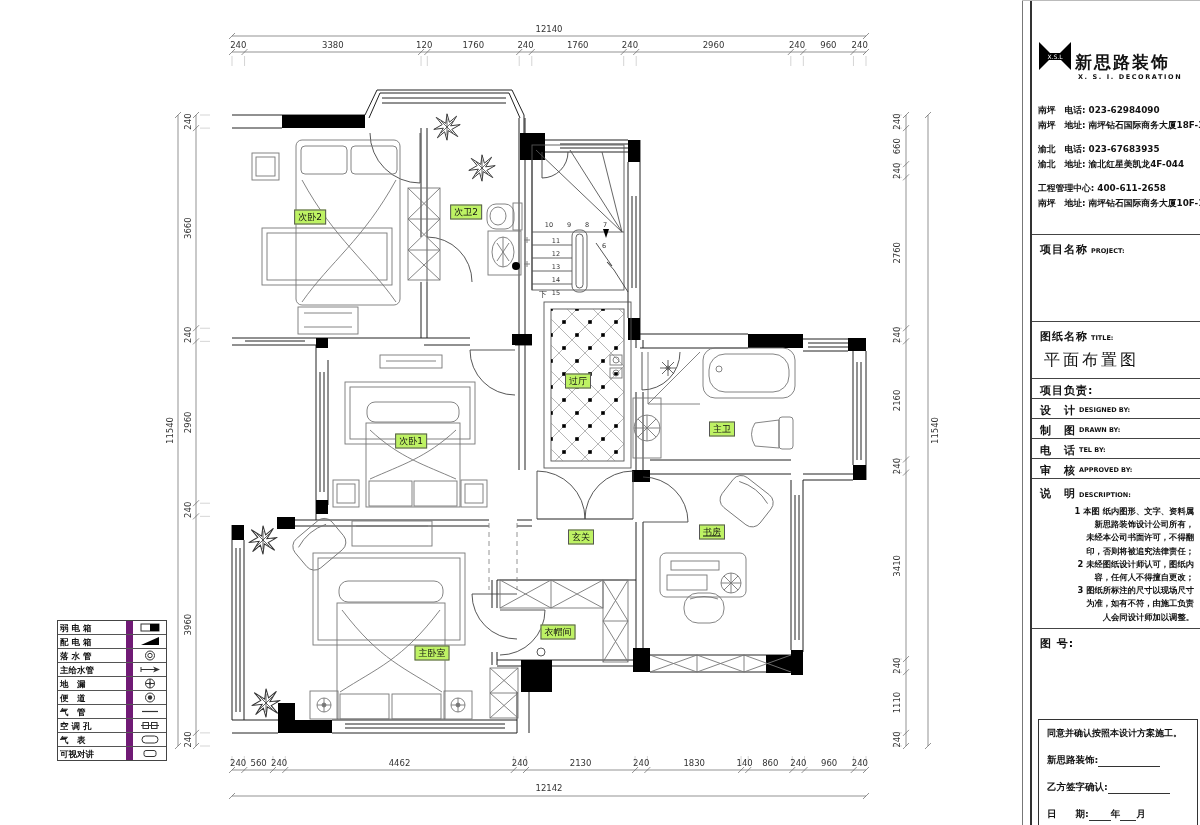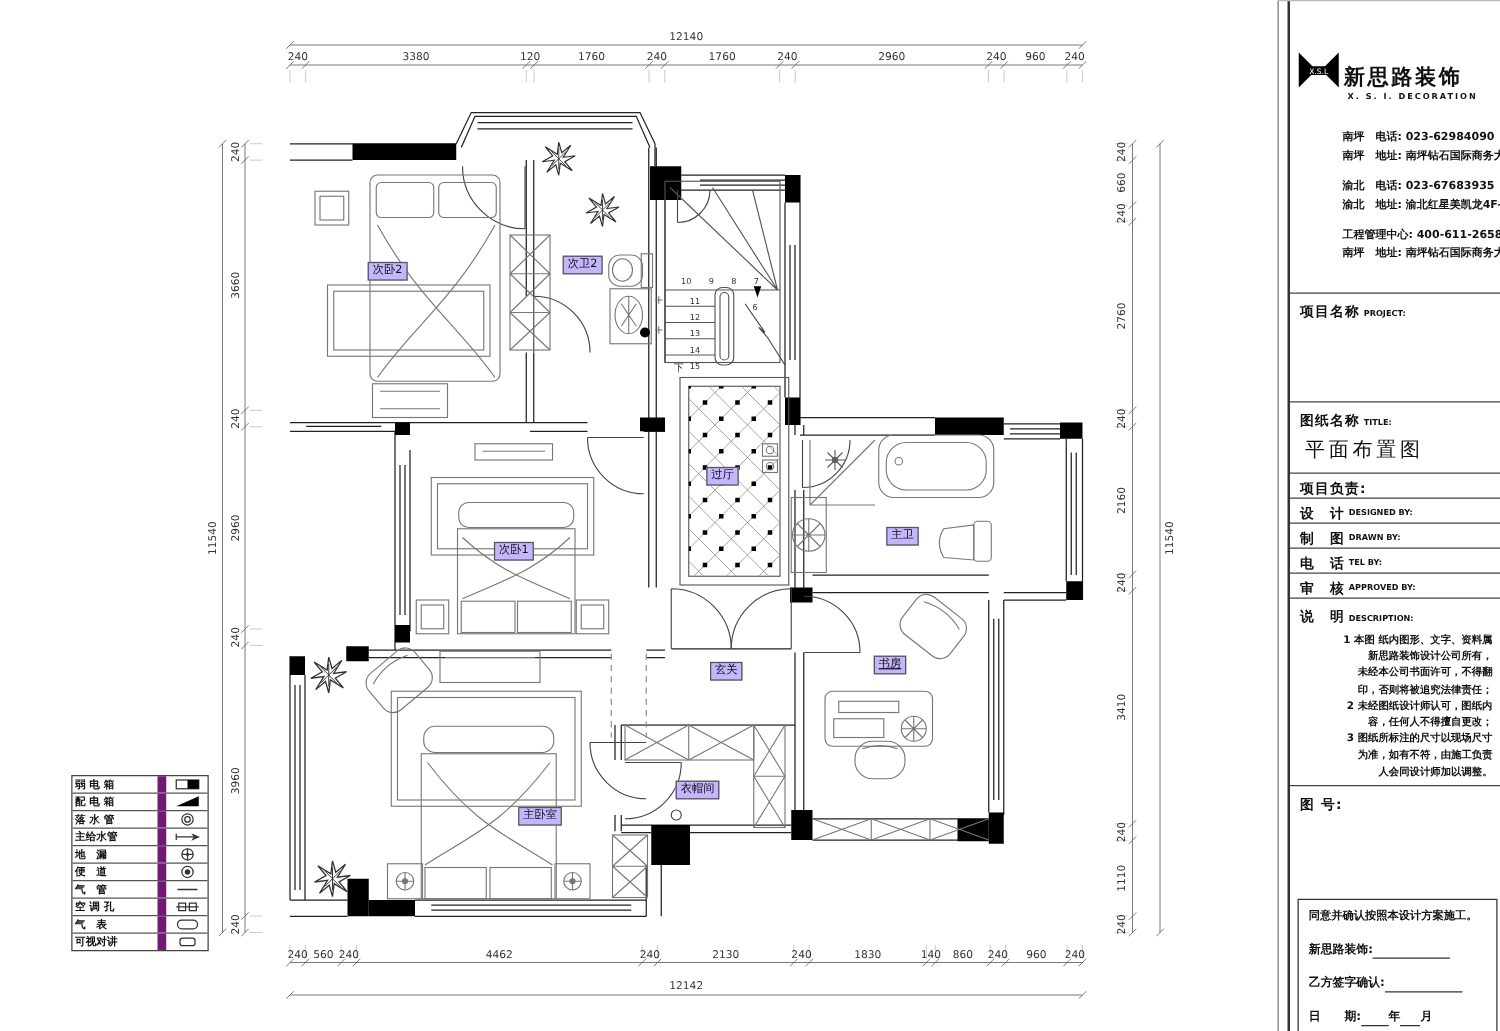--- a/index.html
+++ b/index.html
@@ -1,41 +1,41 @@
 <!DOCTYPE html>
 <html><head>
 <meta charset="utf-8">
 <style>
   html,body{margin:0;padding:0;background:#e8e8e8;}
   .sheet{position:relative;width:1200px;height:825px;background:#ffffff;overflow:hidden;
          font-family:"DejaVu Sans","Liberation Sans",sans-serif;color:#111;}
   svg text{font-family:"DejaVu Sans","Liberation Sans",sans-serif;}
   
   .room-label{position:absolute;transform:translate(-50%,-50%);border:1px solid #555;
-      background:#c4b5fd;padding:0 3px;font-size:9px;line-height:13px;white-space:nowrap;color:#111;}
+      background:#bef264;padding:0 3px;font-size:9px;line-height:13px;white-space:nowrap;color:#111;}
   
   .legend{position:absolute;left:57px;top:620px;width:108px;border:1px solid #444;background:#fff;}
   .legend-row{display:flex;height:13px;border-bottom:1px solid #555;align-items:center;}
   .legend-row:last-child{border-bottom:none;}
   .legend-name{width:66px;border-right:7px solid #701a75;font-size:8.5px;line-height:12px;
       padding-left:2px;white-space:nowrap;overflow:hidden;font-weight:600;height:100%;display:flex;align-items:center;}
   .legend-sym{flex:1;display:flex;justify-content:center;align-items:center;height:100%;}
   
   .tb{position:absolute;left:1022px;top:0;width:178px;height:825px;background:#fff;
       border-top:1px solid #bbb;border-bottom:1px solid #bbb;}
   .tb-rule{position:absolute;left:0;top:0;width:1px;height:825px;background:#777;}
   .tb-rule2{position:absolute;left:8px;top:0;width:2px;height:825px;background:#333;}
   .tb-inner{position:absolute;left:10px;top:0;width:168px;height:825px;}
   .tb-sec{border-top:1px solid #444;position:relative;box-sizing:border-box;padding:3px 6px 0 8px;}
   .logo-wrap{height:233px;border-top:none;padding-top:40px;box-sizing:border-box;padding-left:6px;}
   .logo-line{display:flex;align-items:flex-end;text-align:center;}
   .logo-mark{width:34px;height:30px;position:relative;flex:0 0 auto;}
   .logo-name{font-size:17px;font-weight:bold;letter-spacing:2px;line-height:18px;margin-left:3px;}
   .logo-sub{font-size:6.5px;letter-spacing:1.6px;margin-left:40px;margin-top:2px;font-weight:bold;}
-  .contacts{margin-top:22px;margin-left:36px;}
+  .contacts{margin-top:22px;}
   .contact-line{font-size:8.8px;line-height:15px;font-weight:600;white-space:nowrap;}
   .contact-gap{margin-bottom:9px;}
   .sec-label{font-size:11px;font-weight:bold;letter-spacing:1px;}
   .sec-en{font-size:6.5px;font-weight:bold;margin-left:3px;}
   .sec-project{height:87px;}
   .sec-drawing{height:57px;}
   .drawing-title{font-size:16px;letter-spacing:3px;margin-top:6px;margin-left:4px;
       font-family:"DejaVu Serif","Liberation Serif",serif;}
   .tb-row{height:20px;display:flex;align-items:center;}
   .sec-desc{height:150px;}

